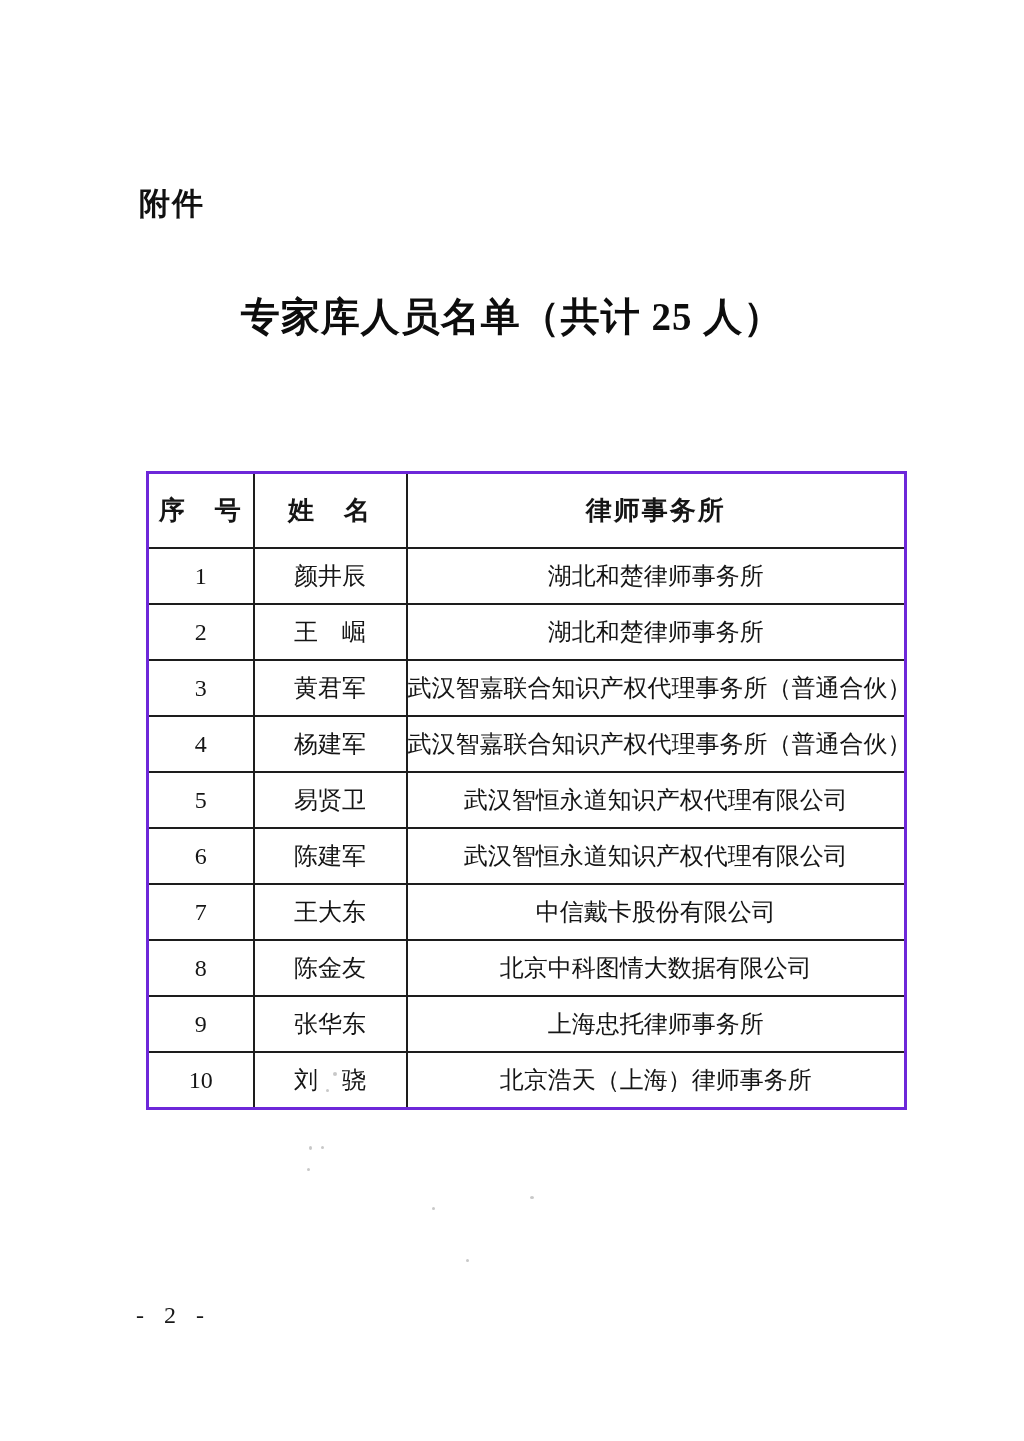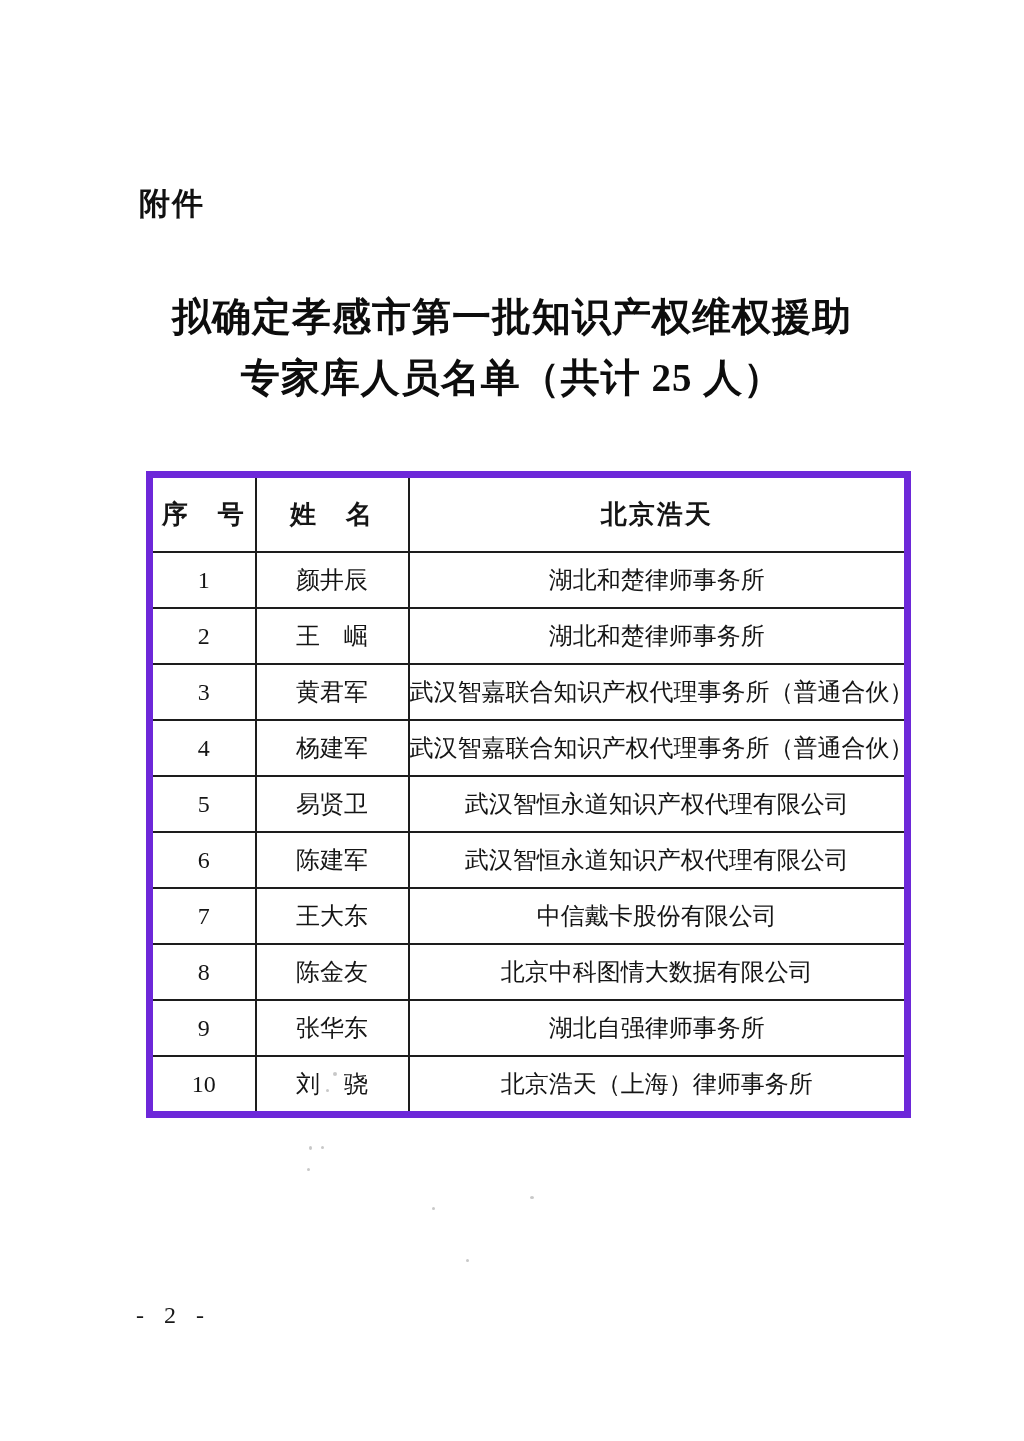--- a/index.html
+++ b/index.html
@@ -50,21 +50,21 @@
   .experts-table col.c-no   { width: 106px; }
   .experts-table col.c-name { width: 153px; }
   .experts-table col.c-org  { width: 499px; }
   .experts-table td, .experts-table th {
     border: 2px solid #1d1d1d;
     text-align: center;
     vertical-align: middle;
     padding: 0;
     color: #151515;
   }
-  .experts-table { border: 7px solid #6d28d9; }
+  .experts-table { border: 3px solid #6d28d9; }
   .experts-table th {
     height: 73px;
     font-size: 26px;
     font-weight: bold;
     letter-spacing: 2px;
   }
   .experts-table td { height: 54px; font-size: 24px; }
   .cell-no { font-size: 23px; }
   .cell-org { white-space: nowrap; overflow: visible; }
   .page-number {
@@ -92,35 +92,34 @@
   .s8 { left: 466px; top: 1259px; width: 3px; height: 3px; }
 </style>
 </head>
 <body>
 
 <div class="page">
 
   <div class="attachment-label">附件</div>
 
   <div class="doc-title">
-    <div>拟确定孝感市第一批知识产权维权援助</div>
     <div>专家库人员名单（共计 25 人）</div>
   </div>
 
   <table class="experts-table">
     <colgroup>
         <col class="c-no">
         <col class="c-name">
         <col class="c-org">
       </colgroup>
     <tbody>
         <tr>
       <th>序　号</th>
       <th>姓　名</th>
-      <th>北京浩天</th>
+      <th>律师事务所</th>
     </tr>
     <tr>
       <td class="cell-no">1</td>
       <td class="cell-name">颜井辰</td>
       <td class="cell-org">湖北和楚律师事务所</td>
     </tr>
     <tr>
       <td class="cell-no">2</td>
       <td class="cell-name">王　崛</td>
       <td class="cell-org">湖北和楚律师事务所</td>
@@ -151,21 +150,21 @@
       <td class="cell-org">中信戴卡股份有限公司</td>
     </tr>
     <tr>
       <td class="cell-no">8</td>
       <td class="cell-name">陈金友</td>
       <td class="cell-org">北京中科图情大数据有限公司</td>
     </tr>
     <tr>
       <td class="cell-no">9</td>
       <td class="cell-name">张华东</td>
-      <td class="cell-org">湖北自强律师事务所</td>
+      <td class="cell-org">上海忠托律师事务所</td>
     </tr>
     <tr>
       <td class="cell-no">10</td>
       <td class="cell-name">刘　骁</td>
       <td class="cell-org">北京浩天（上海）律师事务所</td>
     </tr>
   </tbody>
     </table>
 
   <div class="page-number">- 2 -</div>

